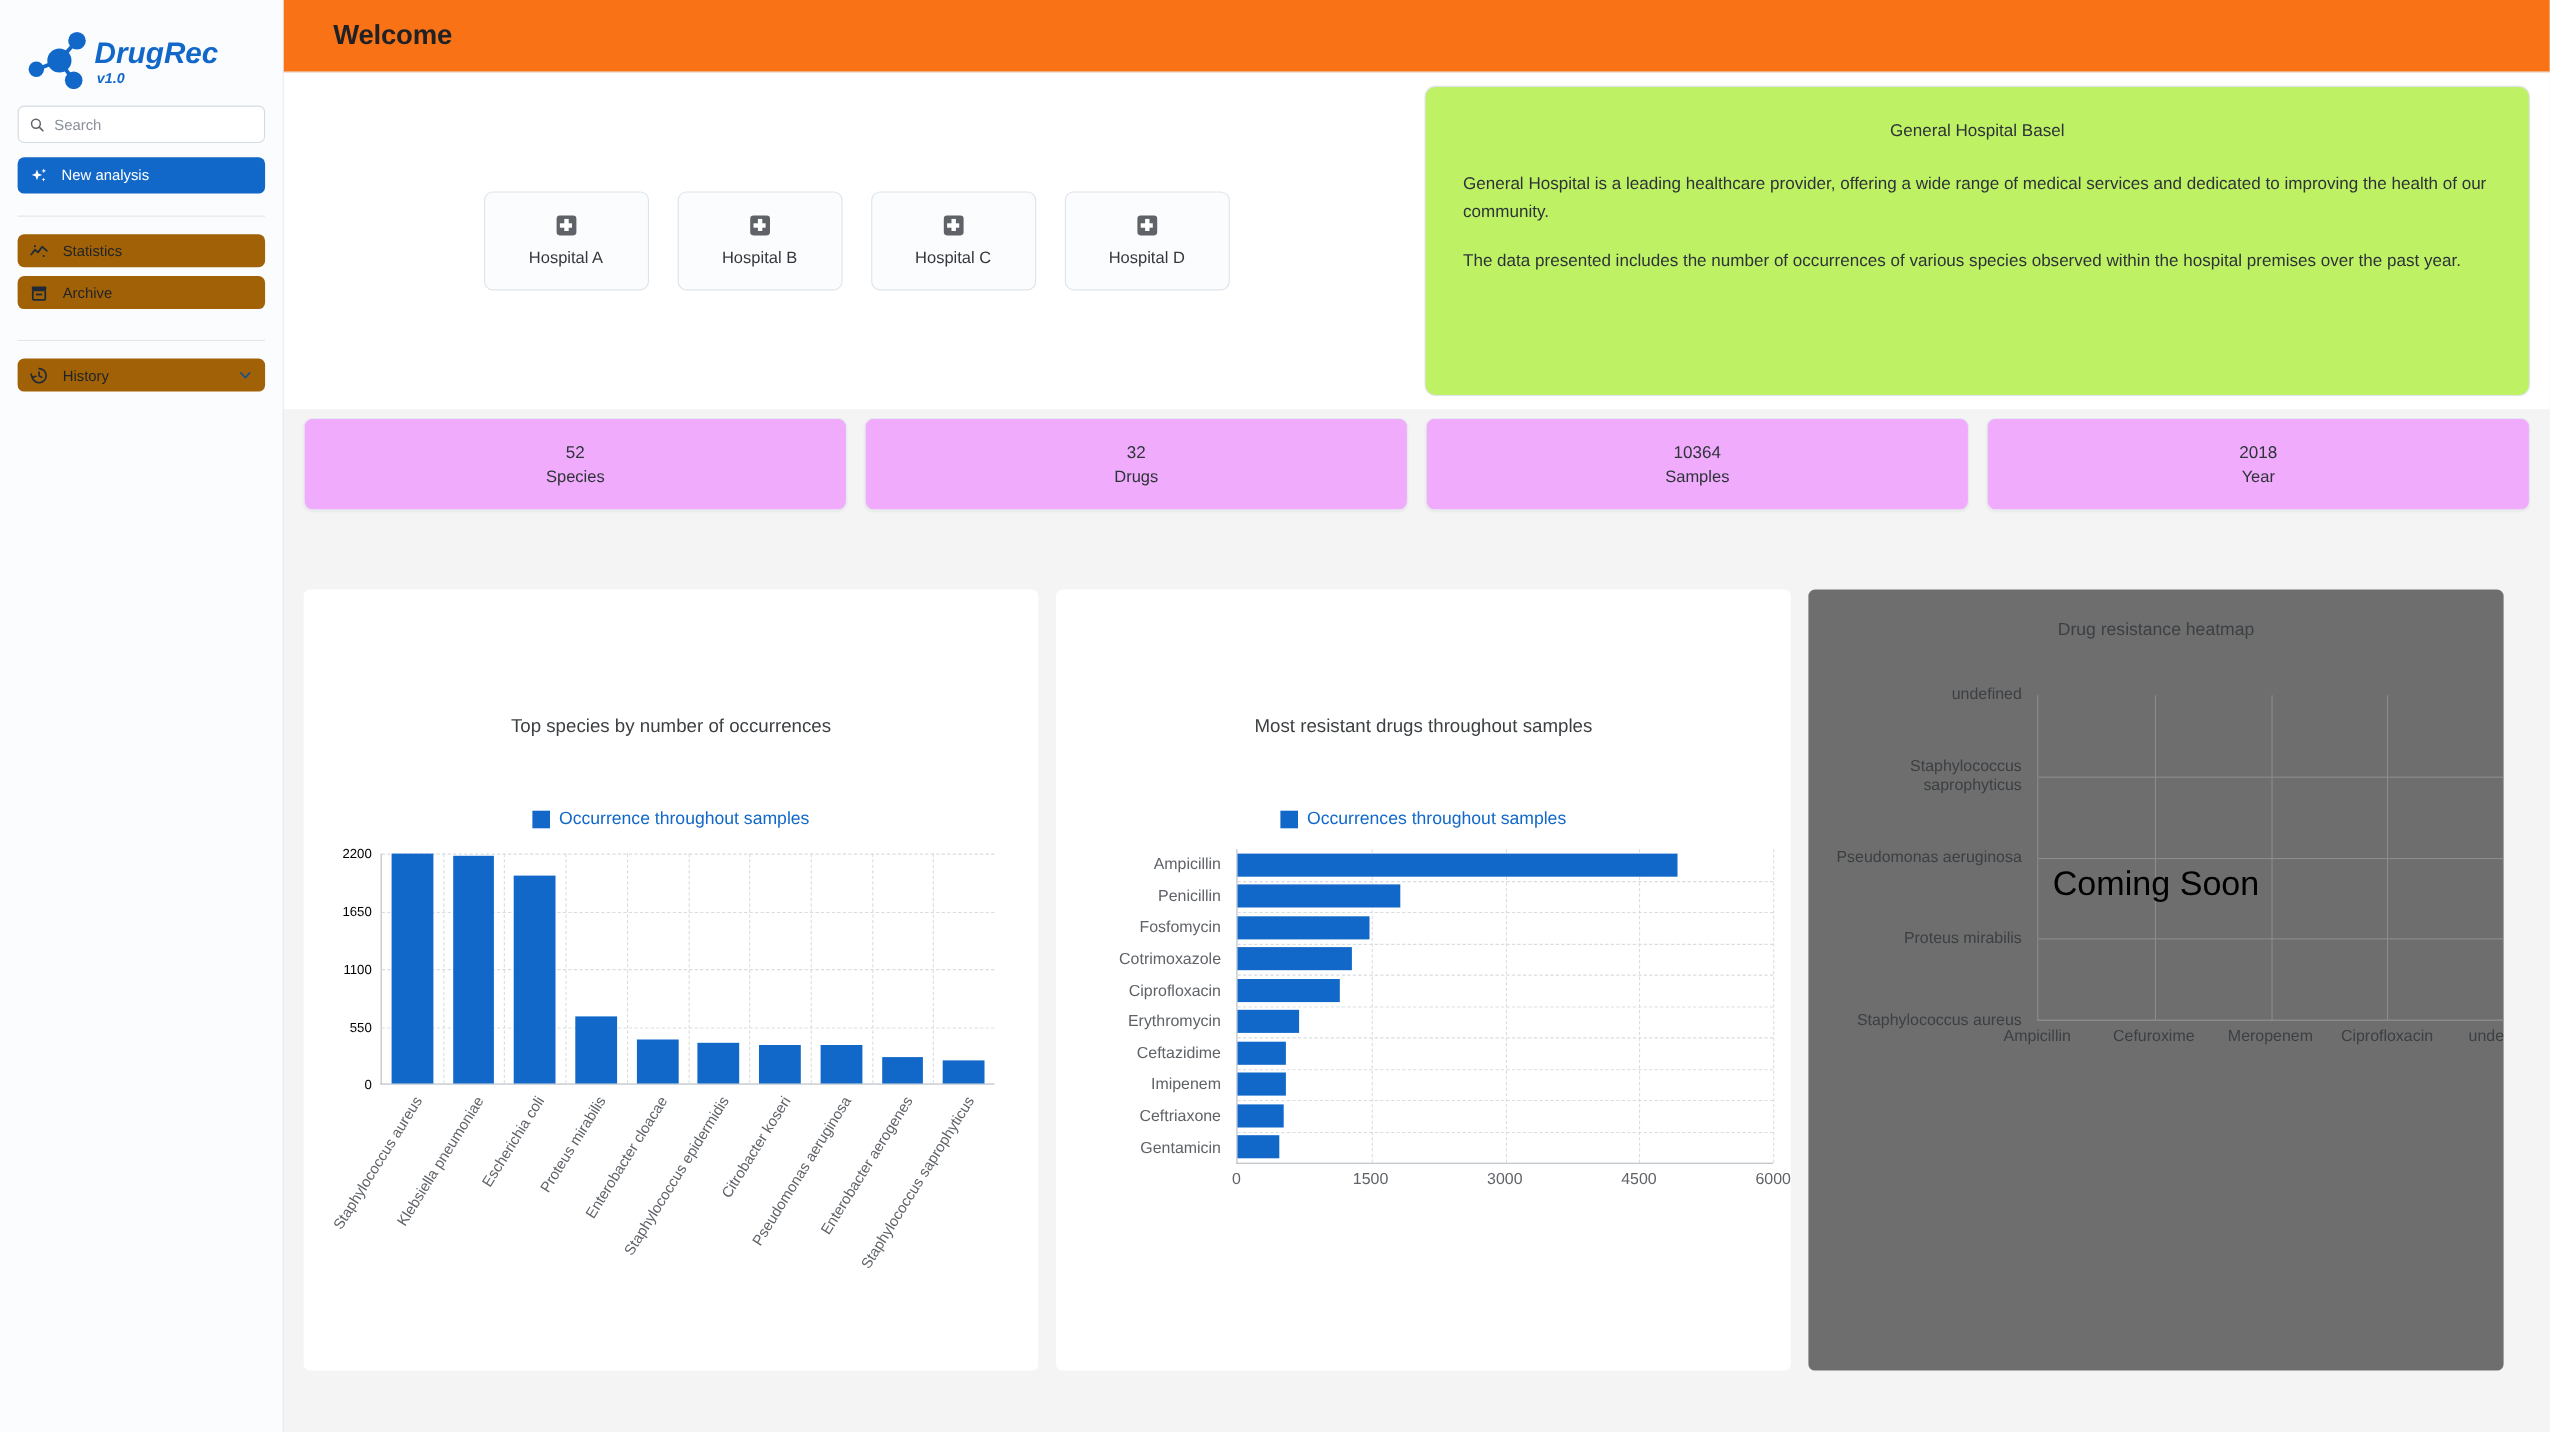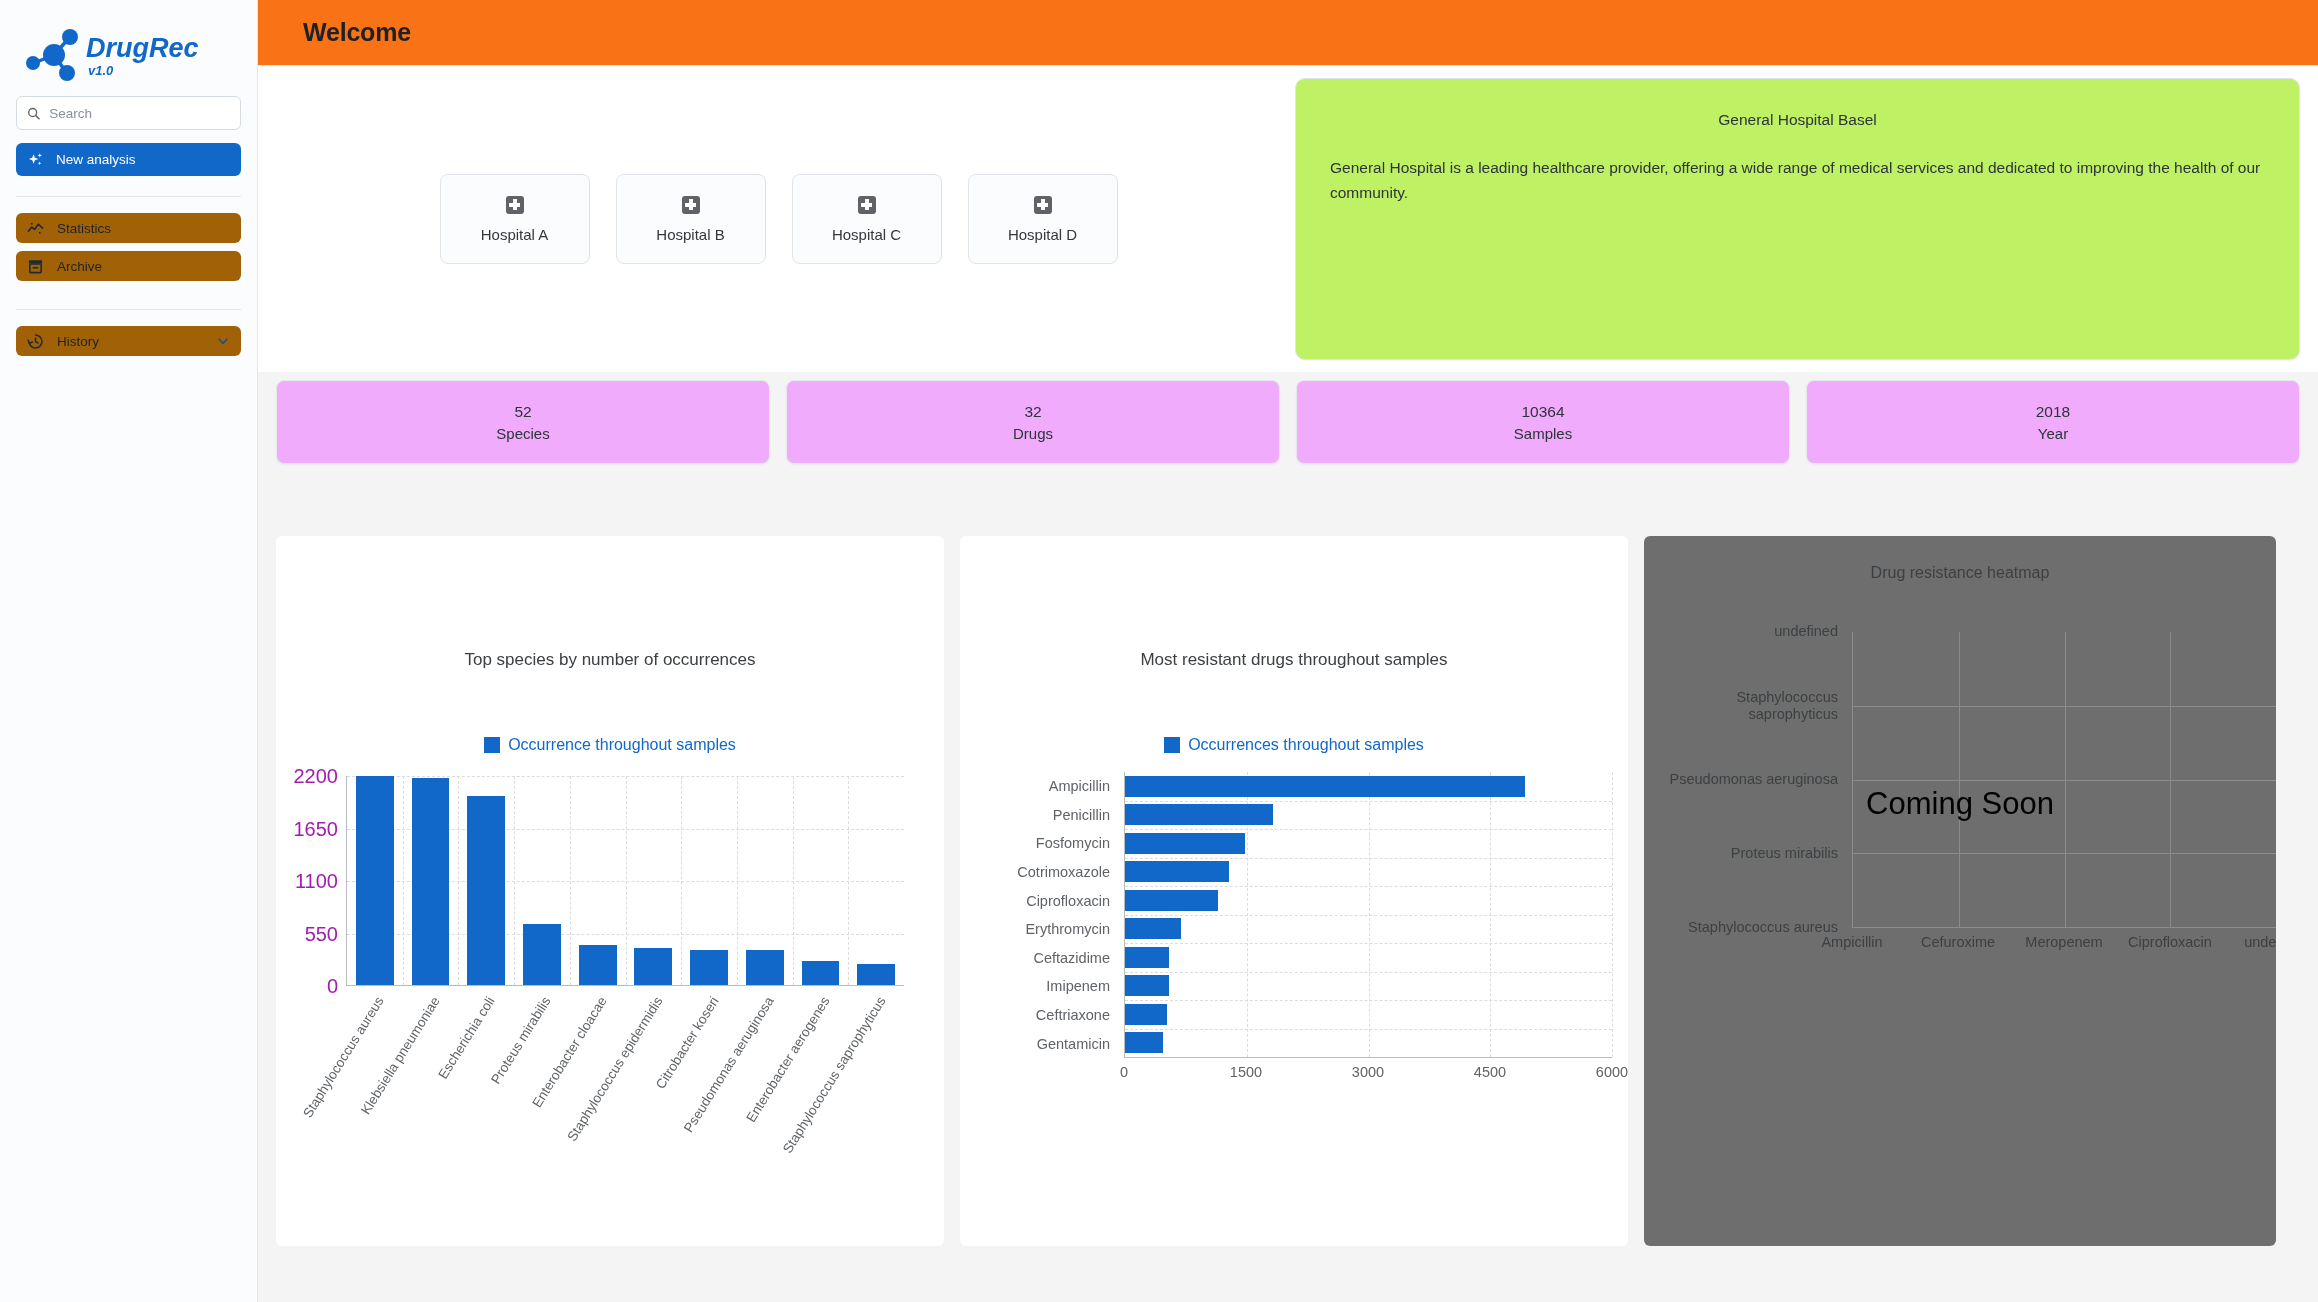--- a/index.html
+++ b/index.html
@@ -171,21 +171,21 @@
     gap: 8px; margin-top: 66px; font-size: 16px; color: #1168c9;
   }
   .legend-swatch { width: 16px; height: 16px; background: #1168c9; display:inline-block; }
 
   
   .vchart { position: relative; margin: 22px 0 0 0; height: 210px; }
   .vchart .ylabels {
     position: absolute; left: 0; top: 0; width: 68px; height: 210px;
   }
   .vchart .ylabels span {
-    position: absolute; right: 6px; font-size: 20px; color: #a21caf;
+    position: absolute; right: 6px; font-size: 12px; color: #000000;
     transform: translateY(-50%);
   }
   .vplot {
     position: absolute; left: 70px; right: 40px; top: 0; height: 210px;
     border-left: 1px solid #b6bcc2; border-bottom: 1px solid #b6bcc2;
   }
   .vgrid { position: absolute; inset: 0; }
   .vgrid .h { position: absolute; left: 0; right: 0; border-top: 1px dashed #d9dde1; }
   .vgrid .v { position: absolute; top: 0; bottom: 0; border-left: 1px dashed #d9dde1; }
   .vbars { position: absolute; inset: 0; display: flex; align-items: flex-end; }
@@ -348,20 +348,21 @@
               <span class="hosp-icon"></span>
               <span class="label">Hospital D</span>
             </div>
           </div>
         </div>
 
         <div class="band-right">
           <div class="info-panel">
             <div class="info-title">General Hospital Basel</div>
             <p class="info-para">General Hospital is a leading healthcare provider, offering a wide range of medical services and dedicated to improving the health of our community.</p>
+            <p class="info-para">The data presented includes the number of occurrences of various species observed within the hospital premises over the past year.</p>
           </div>
         </div>
       </div>
 
       <div class="stats-row">
         <div class="stat-card">
           <div class="stat-value">52</div>
           <div class="stat-label">Species</div>
         </div>
         <div class="stat-card">

